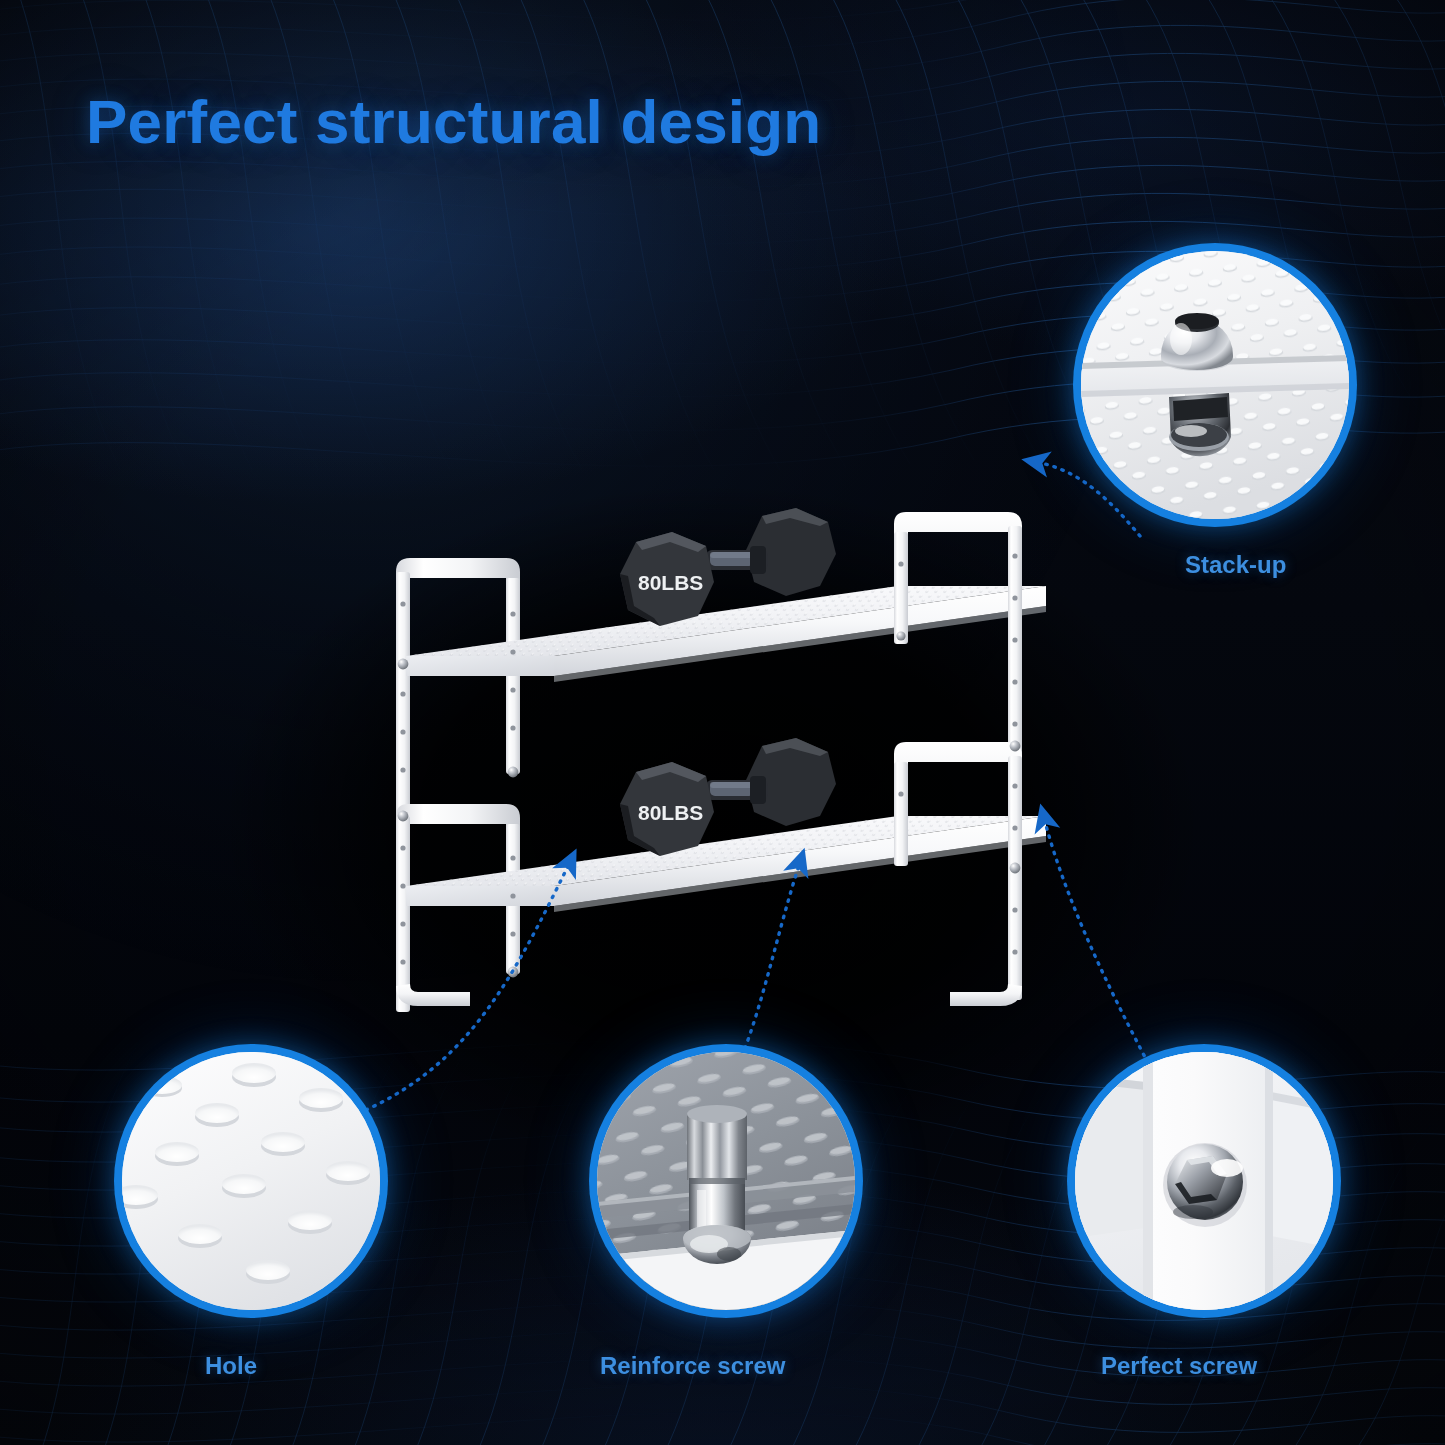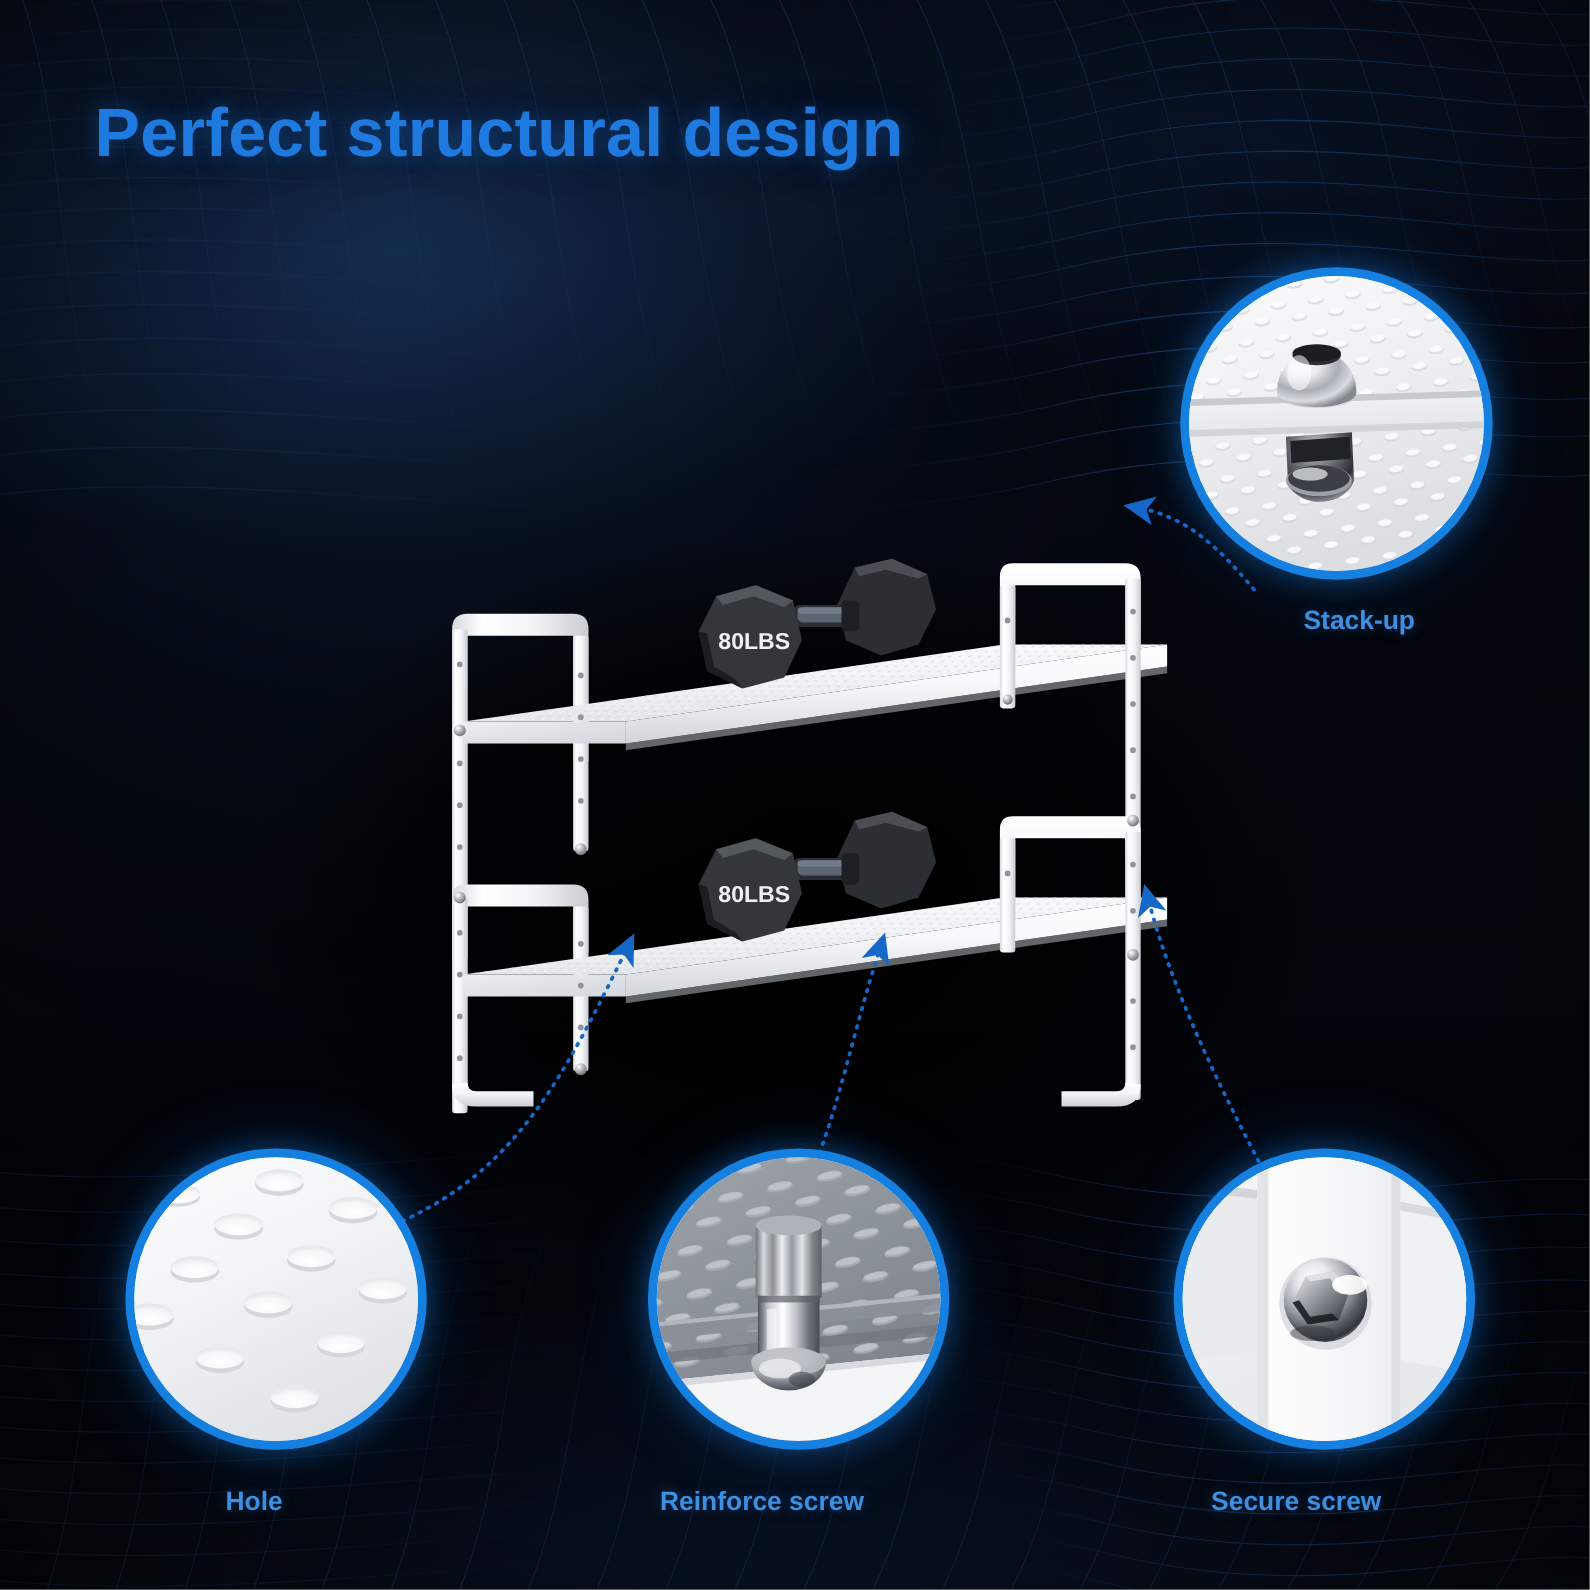--- a/index.html
+++ b/index.html
@@ -1,18 +1,18 @@
 <!DOCTYPE html>
 <html><head>
 <meta charset="utf-8">
 <style>
   html,body{margin:0;padding:0;background:#000;}
   body{width:1445px;height:1445px;overflow:hidden;font-family:"Liberation Sans",sans-serif;}
 
-  #stage{position:relative;width:1445px;height:1445px;background:#ffffff;overflow:hidden;}
+  #stage{position:relative;width:1445px;height:1445px;background:#fef9c3;overflow:hidden;}
 
   
   .bg-base{position:absolute;inset:0;
     background:
       radial-gradient(ellipse 900px 420px at 22% 16%, rgba(22,50,96,.55) 0%, rgba(8,16,32,0) 65%),
       radial-gradient(ellipse 800px 380px at 78% 8%, rgba(16,38,78,.40) 0%, rgba(6,12,26,0) 62%),
       radial-gradient(ellipse 1100px 500px at 50% 103%, rgba(14,34,72,.45) 0%, rgba(4,8,18,0) 64%),
       linear-gradient(180deg,#060a14 0%,#04070e 42%,#02040a 72%,#05080f 100%);
   }
   .bg-mesh{position:absolute;inset:0;opacity:.55;}
@@ -31,21 +31,21 @@
   }
 
   
   .callout{position:absolute;border-radius:50%;overflow:hidden;
     box-shadow:0 0 0 8px #1580e0, 0 0 26px 8px rgba(21,128,224,.45), 0 0 60px 16px rgba(18,90,180,.22);
     background:#e9ecef;}
   .callout-label{position:absolute;font-size:24px;font-weight:700;color:#3d8fe0;white-space:nowrap;
     text-shadow:0 0 12px rgba(40,120,210,.4);}
 
   
-  .rack{position:absolute;left:393px;top:486px;width:690px;height:552px;}
+  .rack{position:absolute;left:378px;top:486px;width:690px;height:552px;}
 
   
   .arrows{position:absolute;inset:0;pointer-events:none;}
 </style>
 </head>
 <body>
 
 <div id="stage">
 
   <div class="bg-base"></div>
@@ -550,15 +550,15 @@
 
       <ellipse cx="130" cy="133" rx="42" ry="42" fill="#c9ccd2" opacity=".6"></ellipse>
       <circle cx="130" cy="130" r="38" fill="url(#screwDome)"></circle>
       <polygon points="112,108 138,104 152,122 142,148 114,152 100,132" fill="url(#hexIn)"></polygon>
       <polygon points="112,108 138,104 152,122 144,124 134,110 116,113" fill="#e3e6ea" opacity=".85"></polygon>
       <polygon points="100,132 114,152 142,148 136,142 116,145 106,130" fill="#1b1e22" opacity=".9"></polygon>
       <ellipse cx="152" cy="116" rx="16" ry="9" fill="#ffffff" opacity=".9"></ellipse>
       <ellipse cx="118" cy="160" rx="20" ry="7" fill="#2f333a" opacity=".45"></ellipse>
     </svg>
   </div>
-  <div class="callout-label" style="left:1101px;top:1352px;">Secure screw</div>
+  <div class="callout-label" style="left:1101px;top:1352px;">Perfect screw</div>
 
 </div>
 
 </body></html>

